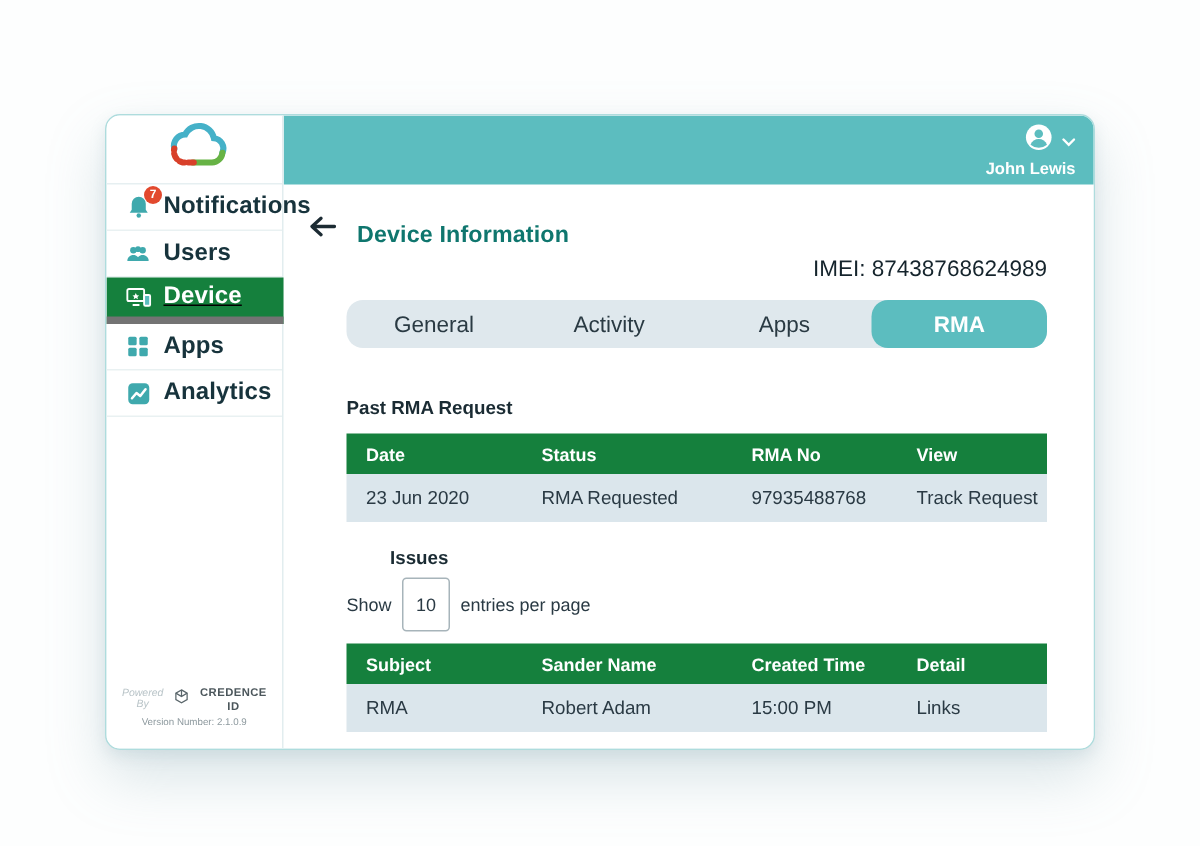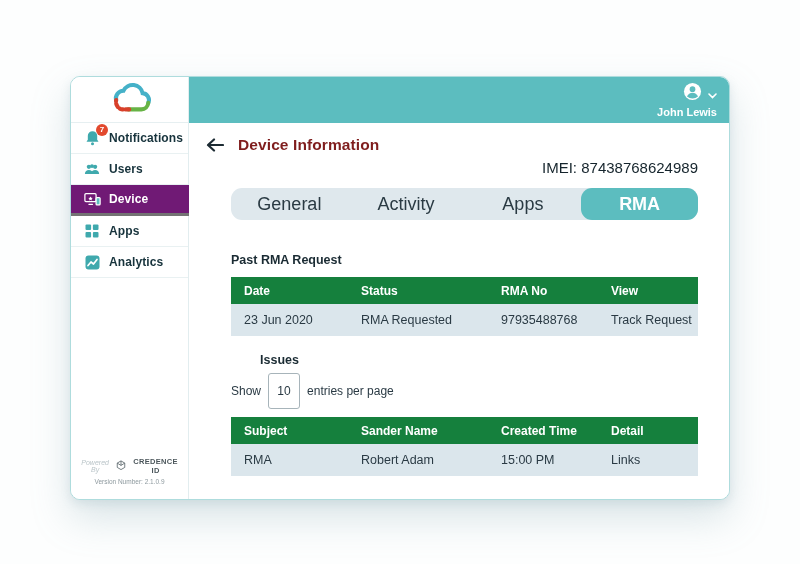--- a/index.html
+++ b/index.html
@@ -12,22 +12,22 @@
     box-shadow:0 18px 38px rgba(125,160,172,0.28), 0 4px 10px rgba(125,160,172,0.18);
     display:flex; overflow:hidden;
   }
 
   
   .sidebar { width:118px; flex:0 0 118px; background:#ffffff; border-right:1px solid #e2edef; display:flex; flex-direction:column; position:relative; }
   .logo-cell { height:46px; border-bottom:1px solid #e6eff1; display:flex; align-items:center; justify-content:center; }
   .nav { display:flex; flex-direction:column; }
   .nav-item { height:31px; display:flex; align-items:center; gap:8px; padding-left:12px; border-bottom:1px solid #e9f1f2; cursor:pointer; }
   .nav-item .icon-wrap { position:relative; width:18px; height:18px; flex:0 0 18px; display:flex; align-items:center; justify-content:center; }
-  .nav-label { font-size:12px; font-weight:700; color:#17333c; white-space:nowrap; letter-spacing:0.1px; }
-  .nav-item.selected { background:#701a75; border-bottom:3px solid #737373; margin-right:-1px; }
+  .nav-label { font-size:16px; font-weight:700; color:#17333c; white-space:nowrap; letter-spacing:0.1px; }
+  .nav-item.selected { background:#15803d; border-bottom:5px solid #737373; margin-right:-1px;text-decoration:underline; }
   .nav-item.selected .nav-label { color:#ffffff; }
   .badge {
     position:absolute; top:-5px; right:-7px; min-width:12px; height:12px; border-radius:50%;
     background:#e2492e; color:#fff; font-size:8px; font-weight:700; line-height:12px; text-align:center;
   }
   .side-footer { margin-top:auto; padding:0 6px 14px 6px; text-align:center; }
   .powered-row { display:flex; align-items:center; justify-content:center; gap:3px; }
   .powered-label { font-size:7px; font-style:italic; color:#b9c4c8; }
   .brand-label { font-size:7.5px; font-weight:700; color:#4b565b; letter-spacing:0.3px; text-transform:uppercase; }
   .version-label { margin-top:3px; font-size:6.5px; color:#8d999e; }
@@ -35,26 +35,26 @@
   
   .main { flex:1 1 auto; display:flex; flex-direction:column; background:#fff; }
   .topbar { height:46px; background:#5cbdbf; display:flex; justify-content:flex-end; align-items:center; padding-right:14px; }
   .user-box { display:flex; flex-direction:column; align-items:flex-end; cursor:pointer; }
   .user-row { display:flex; align-items:center; gap:6px; }
   .user-name { font-size:11px; font-weight:700; color:#ffffff; margin-top:1px; }
 
   .content { position:relative; flex:1; padding:13px 33px 0 17px; }
   .title-row { display:flex; align-items:center; gap:12px; }
   .back-btn { width:20px; height:16px; display:flex; align-items:center; cursor:pointer; }
-  .page-title { font-size:15.5px; font-weight:700; color:#7f1d1d; letter-spacing:0.1px; }
+  .page-title { font-size:15.5px; font-weight:700; color:#0f766e; letter-spacing:0.1px;margin-top:12px; }
   .imei-line { margin-top:5px; text-align:right; font-size:15px; font-weight:400; color:#15242c; }
 
   .inner { padding-left:25px; } 
   .tabs { margin-top:12px; width:467px; height:32px; background:#dfe8ed; border-radius:11px; display:flex; }
-  .tab { flex:1 1 0; display:flex; align-items:center; justify-content:center; font-size:18px; font-weight:500; color:#2a3a43; cursor:pointer; border-radius:11px; }
+  .tab { flex:1 1 0; display:flex; align-items:center; justify-content:center; font-size:15px; font-weight:500; color:#2a3a43; cursor:pointer; border-radius:11px; }
   .tab.selected { background:#5cbdbf; color:#ffffff; font-weight:700; }
 
   .section-heading { font-size:12.5px; font-weight:700; color:#1a2b33; }
   .heading-past { margin-top:33px; }
   .heading-issues { margin-top:17px;margin-left:29px; }
 
   .table { width:467px; }
   .t-mt1 { margin-top:10px; }
   .t-mt2 { margin-top:8px; }
   .thead { display:grid; grid-template-columns:117px 140px 110px 1fr; height:27px; background:#15803d; align-items:center; }

